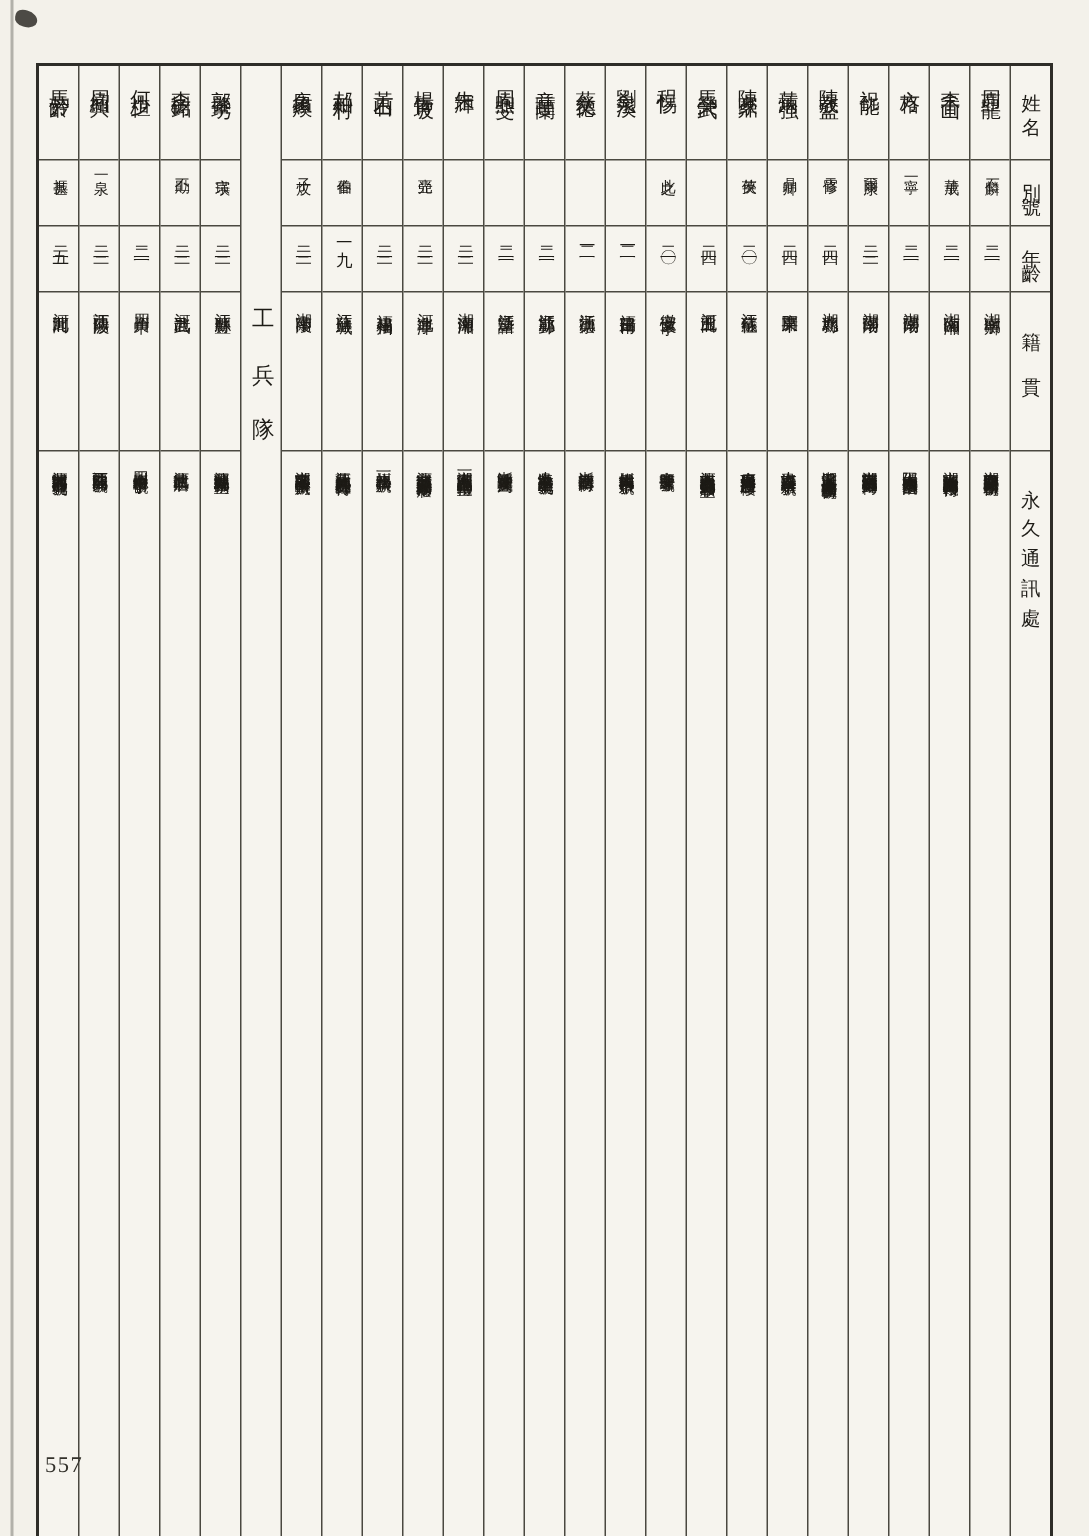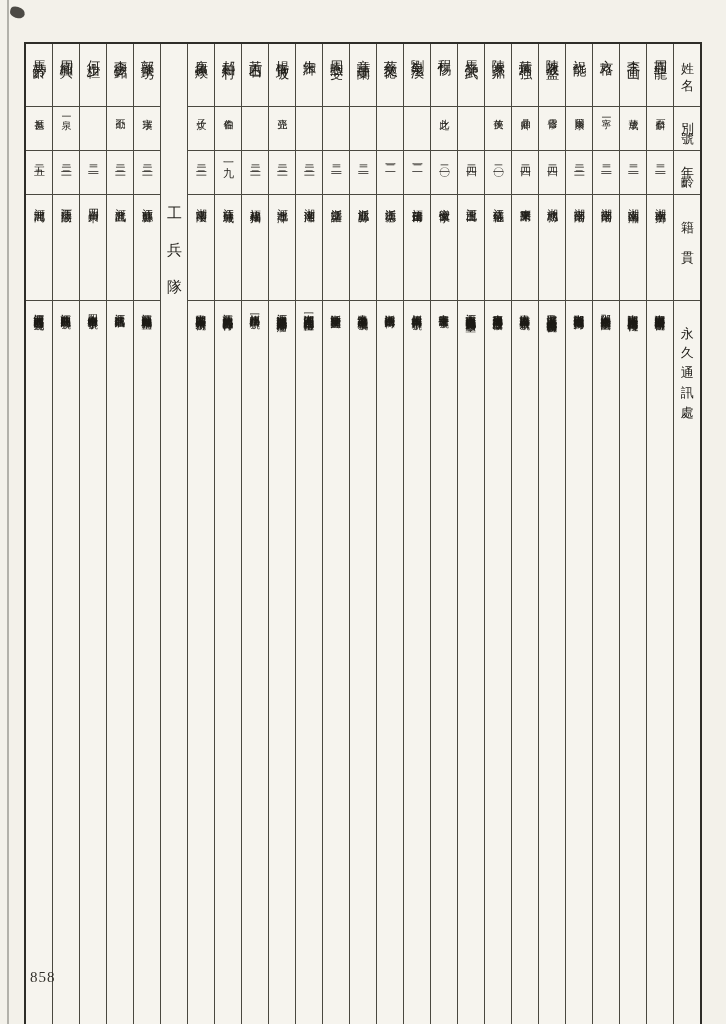--- a/index.html
+++ b/index.html
@@ -251,14 +251,14 @@
     <div class="cell c-name">馬芳齡</div>
     <div class="cell c-alias">振甚</div>
     <div class="cell c-age">二五</div>
     <div class="cell c-native">河北河間</div>
     <div class="cell c-addr">河北河間城內西箭道三九號</div>
   </div>
       </div>
 
   </div>
 
-  <div class="page-num">858</div>
+  <div class="page-num">557</div>
 </div>
 
 </body></html>

